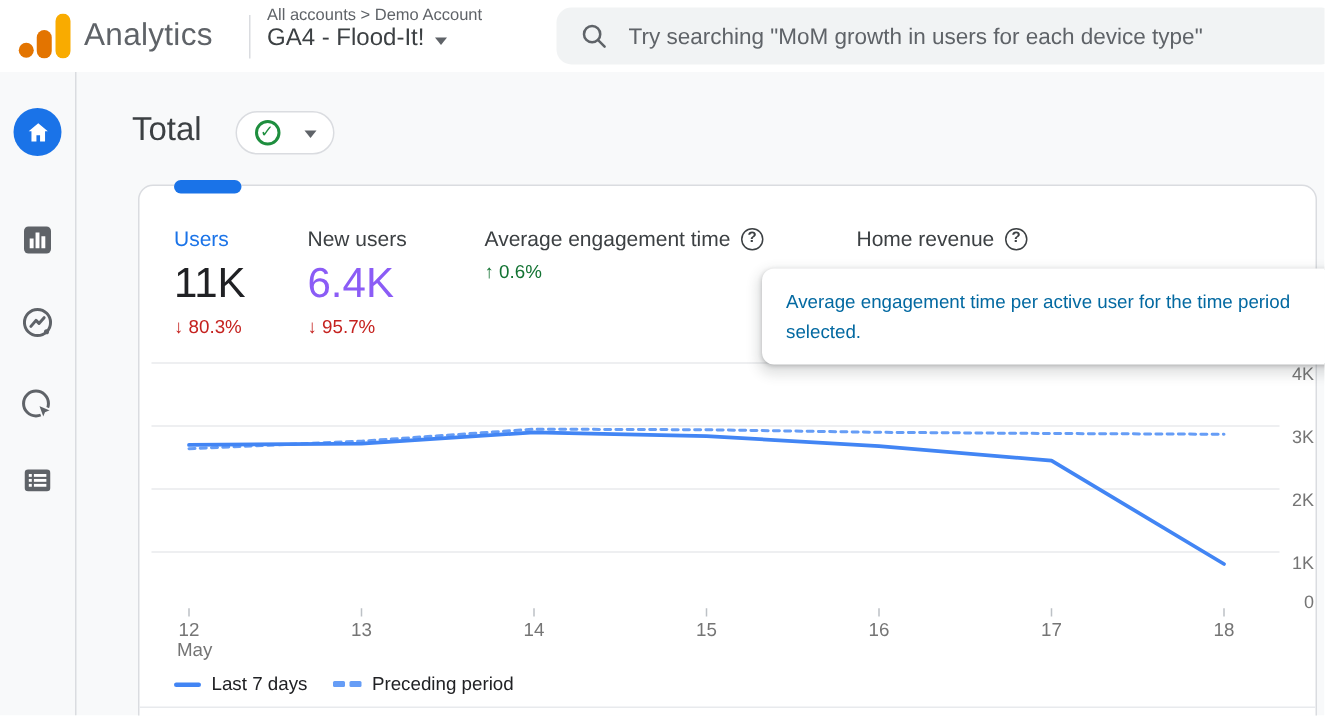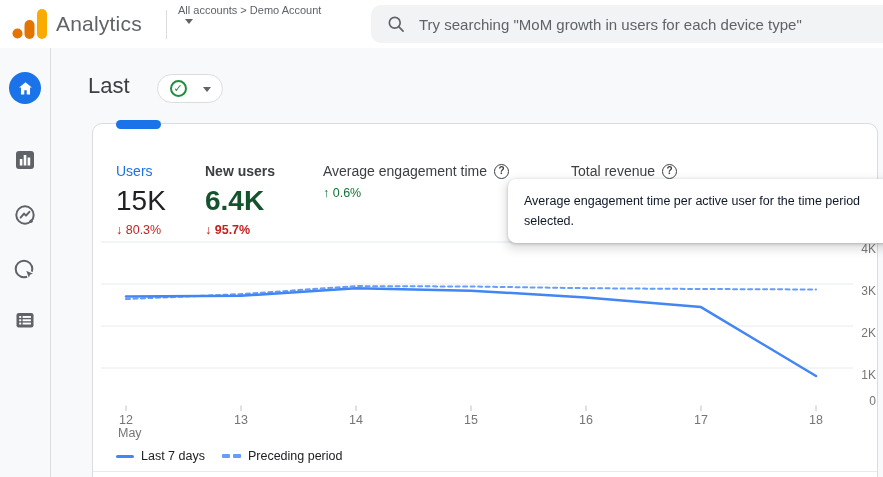--- a/index.html
+++ b/index.html
@@ -30,30 +30,30 @@
   
   .main { position:absolute; left:51px; top:48px; width:832px; height:429px; background:#f8f9fa; }
   .page-title { position:absolute; left:37px; top:25px; font-size:22px; color:#3c4043; }
   .title-pill { position:absolute; left:106px; top:26px; width:66px; height:29px; background:#fff; border:1px solid #dadce0; border-radius:15px; display:flex; align-items:center; justify-content:center; gap:9px; cursor:pointer; }
   .check-circle { width:17px; height:17px; border:2px solid #1e8e3e; border-radius:50%; color:#1e8e3e; font-size:11px; font-weight:bold; display:flex; align-items:center; justify-content:center; line-height:1; }
 
   
   .card { position:absolute; left:41px; top:75px; width:786px; height:420px; background:#fff; border:1px solid #dadce0; border-radius:10px; }
   .tab-indicator { position:absolute; left:23px; top:-4px; width:45px; height:9px; background:#1a73e8; border-radius:5px; }
 
-  .metric { position:absolute; top:26px; cursor:pointer;margin-top:12px; }
+  .metric { position:absolute; top:26px; cursor:pointer; }
   .metric-label { font-size:14px; color:#3c4043; line-height:18px; display:flex; align-items:center; }
   .metric.active .metric-label { color:#1a73e8; }
-  .metric-value { font-size:28px; color:#14532d; margin-top:5px; line-height:32px; }
+  .metric-value { font-size:28px; color:#8b5cf6; margin-top:5px; line-height:32px; }
   .metric.active .metric-value { color:#202124; }
   .metric-delta { font-size:12.5px; margin-top:6px; line-height:15px; }
   .help-icon { width:15px; height:15px; border:1.5px solid #3c4043; border-radius:50%; font-size:10px; font-weight:bold; color:#3c4043; display:inline-flex; align-items:center; justify-content:center; margin-left:7px; line-height:1; cursor:pointer; }
 
   .tooltip { position:absolute; left:415px; top:55px; width:392px; background:#fff; border-radius:8px; padding:12px 16px; box-shadow:0 1px 3px rgba(60,64,67,.3), 0 4px 8px 3px rgba(60,64,67,.15); z-index:9; }
-  .tooltip-text { font-size:12.5px; color:#0f172a; line-height:1.6; }
+  .tooltip-text { font-size:12.5px; color:#0369a1; line-height:1.6; }
 
   .chart-svg { position:absolute; left:0; top:0; width:786px; height:360px; z-index:1; }
 
   .legend { position:absolute; left:23px; top:325px; display:flex; align-items:flex-end; gap:17px; z-index:2; }
   .legend-item { display:flex; align-items:center; gap:7px; }
   .legend-label { font-size:12.5px; color:#202124; }
   .sample-solid { width:18px; height:3px; border-radius:2px; }
   .sample-dashed { display:flex; gap:3px; }
   .sample-dashed .seg { width:8px; height:3.5px; border-radius:1px; }
 
@@ -66,20 +66,21 @@
   <svg class="logo" viewBox="0 0 36 30">
     <circle cx="5.5" cy="24.5" r="5" fill="#E37400"></circle>
     <rect x="12.5" y="11" width="10" height="19" rx="5" fill="#E37400"></rect>
     <rect x="25" y="0" width="10" height="30" rx="5" fill="#F9AB00"></rect>
   </svg>
   <div class="product-name">Analytics</div>
   <div class="top-divider"></div>
   <div class="crumb-wrap">
     <div class="crumb">All accounts &gt; Demo Account</div>
     <div class="property-row">
+      <span class="property-name">GA4 - Flood-It!</span>
       <span class="caret-down"></span>
     </div>
   </div>
   <div class="searchbar">
     <svg width="20" height="20" viewBox="0 0 24 24">
       <circle cx="10.5" cy="10.5" r="6.5" fill="none" stroke="#5f6368" stroke-width="2"></circle>
       <line x1="15.5" y1="15.5" x2="20.5" y2="20.5" stroke="#5f6368" stroke-width="2" stroke-linecap="round"></line>
     </svg>
     <input type="text" placeholder="Try searching &quot;MoM growth in users for each device type&quot;" style="">
   </div>
@@ -119,49 +120,49 @@
         <rect x="9.6" y="8" width="8.3" height="1.9" fill="#fff"></rect>
       <rect x="6.2" y="11.3" width="2" height="1.9" fill="#fff"></rect>
         <rect x="9.6" y="11.3" width="8.3" height="1.9" fill="#fff"></rect>
       <rect x="6.2" y="14.6" width="2" height="1.9" fill="#fff"></rect>
         <rect x="9.6" y="14.6" width="8.3" height="1.9" fill="#fff"></rect>
     </svg>
   </div>
 </div>
 
 <div class="main">
-  <div class="page-title">Last</div>
+  <div class="page-title">Total</div>
   <div class="title-pill">
     <span class="check-circle">✓</span>
     <span class="caret-down"></span>
   </div>
 
   <div class="card">
     <div class="tab-indicator"></div>
 
     <div class="metric active" style="left:23px;">
       <div class="metric-label">Users</div>
-      <div class="metric-value">15K</div>
+      <div class="metric-value">11K</div>
       <div class="metric-delta" style="color: rgb(197, 34, 31);">↓ 80.3%</div>
     </div>
-    <div class="metric" style="left:112px;font-weight:bold;">
+    <div class="metric" style="left:112px;">
       <div class="metric-label">New users</div>
       <div class="metric-value">6.4K</div>
       <div class="metric-delta" style="color: rgb(197, 34, 31);">↓ 95.7%</div>
     </div>
     <div class="metric" style="left:230px;">
       <div class="metric-label">
         <span>Average engagement time</span>
         <span class="help-icon">?</span>
       </div>
       <div class="metric-delta" style="color: rgb(19, 115, 51);">↑ 0.6%</div>
     </div>
     <div class="metric" style="left:478px;">
       <div class="metric-label">
-        <span>Total revenue</span>
+        <span>Home revenue</span>
         <span class="help-icon">?</span>
       </div>
     </div>
 
     <div class="tooltip">
       <div class="tooltip-text">Average engagement time per active user for the time period selected.</div>
     </div>
 
     <svg id="chart-svg" class="chart-svg" viewBox="0 0 786 360">
         <text x="783" y="281" text-anchor="end" fill="#757575" font-size="12">0</text>

